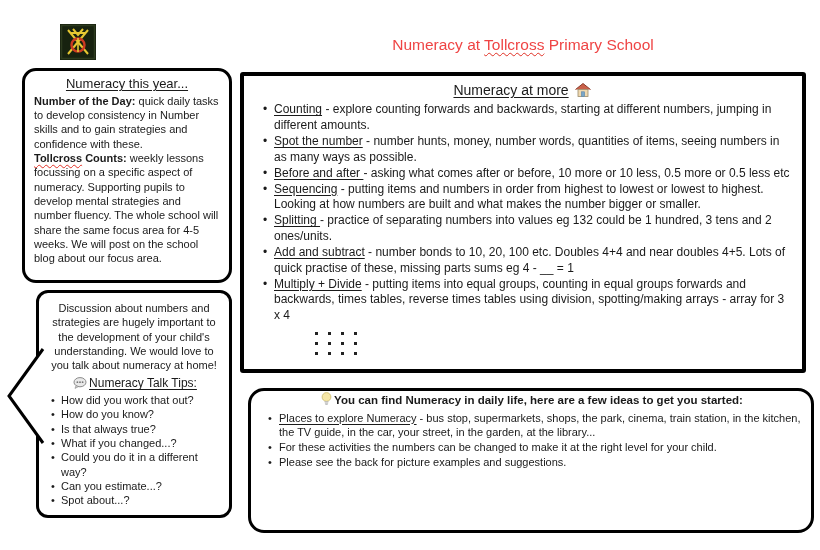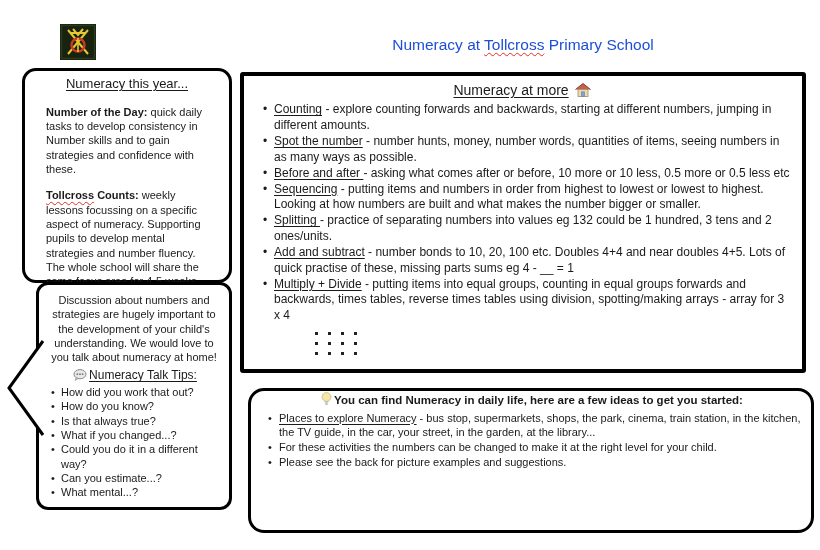--- a/index.html
+++ b/index.html
@@ -8,23 +8,23 @@
   .u{text-decoration:underline;text-underline-offset:2px;}
   .misspell{text-decoration-line:underline;text-decoration-style:wavy;
             text-decoration-color:#e03025;text-decoration-thickness:1px;text-underline-offset:2px;}
   .title{position:absolute;left:240px;top:36px;width:566px;text-align:center;
          font-size:15.5px;color:#5a49bd;}
   .logo{position:absolute;left:60px;top:24px;width:36px;height:36px;}
   .box{position:absolute;background:#fff;border:3px solid #000;box-sizing:border-box;}
   .year-box{left:22px;top:68px;width:210px;height:215px;border-radius:14px;
             padding:5px 9px;font-size:11px;line-height:1.3;}
   .box-heading{text-align:center;font-size:13px;margin-bottom:1px;}
-  .year-box p{margin:12px;}
+  .year-box p{margin:0;}
   .lead-b{font-weight:bold;}
-  .bubble{left:36px;top:282px;width:196px;height:228px;border-radius:12px;
+  .bubble{left:36px;top:290px;width:196px;height:228px;border-radius:12px;
           padding:6px 8px;font-size:11px;line-height:1.3;}
   .bubble-intro{margin:2px 0 4px 0;text-align:center;}
   .bubble-tail{position:absolute;left:-33px;top:55px;overflow:visible;pointer-events:none;}
   .talk-heading{text-align:center;font-size:12px;margin:2px 0 1px 0;}
   .home-box{left:240px;top:72px;width:566px;height:301px;border-width:4px;border-radius:3px;
             padding:3px 12px;font-size:12px;line-height:1.32;}
   .home-heading{text-align:center;font-size:14px;margin:2px 0 3px 0;}
   .daily-box{left:248px;top:388px;width:566px;height:145px;border-radius:16px;
              padding:0 10px;font-size:11px;line-height:1.35;}
   .daily-heading{text-align:center;font-weight:bold;font-size:11.5px;margin:1px 0 2px 0;}
@@ -48,21 +48,21 @@
     <g stroke="#e6c832" stroke-width="2" fill="none">
       <path d="M8 6 L28 30"></path>
         <path d="M28 6 L8 30"></path>
       <path d="M13 5 L18 11 L23 5"></path>
         <path d="M10 9 h16"></path>
     </g>
     <circle cx="18" cy="21" r="6.5" stroke="#cc3a22" stroke-width="2.4" fill="none"></circle>
     <path d="M18 14 v14" stroke="#e6c832" stroke-width="1.6"></path>
   </svg>
 
-  <div class="title" style="color: #1d4ed8;"><span>Numeracy at </span><span class="misspell">Tollcross</span><span> Primary School</span></div>
+  <div class="title" style="color: #ef4444;"><span>Numeracy at </span><span class="misspell">Tollcross</span><span> Primary School</span></div>
 
   <div class="box year-box">
     <div class="box-heading u">Numeracy this year...</div>
     <p><b class="lead-b">Number of the Day:</b><span> quick daily tasks to develop consistency in Number skills and to gain strategies and confidence with these.</span></p>
     <p><b class="lead-b"><span class="misspell">Tollcross</span><span> Counts:</span></b><span> weekly lessons focussing on a specific aspect of numeracy. Supporting pupils to develop mental strategies and number fluency. The whole school will share the same focus area for 4-5 weeks. We will post on the school blog about our focus area.</span></p>
   </div>
 
   <div class="box bubble">
     <svg class="bubble-tail" width="38" height="98">
       <path d="M37 1 L3 48 L37 95" fill="#ffffff" stroke="#000" stroke-width="3" stroke-linejoin="miter"></path>
@@ -78,21 +78,21 @@
       </svg><span class="u">Numeracy Talk Tips:</span>
     </div>
     <ul class="bullets tips">
 
     <li><span>How did you work that out?</span></li>
         <li><span>How do you know?</span></li>
         <li><span>Is that always true?</span></li>
         <li><span>What if you changed...?</span></li>
         <li><span>Could you do it in a different way?</span></li>
         <li><span>Can you estimate...?</span></li>
-        <li><span>What mental...?</span></li>
+        <li><span>Spot about...?</span></li>
       </ul>
   </div>
 
   <div class="box home-box">
     <div class="home-heading">
       <span class="u">Numeracy at more</span>
       <svg class="icon" width="16" height="14" viewBox="0 0 16 14">
         <path d="M0.5 6.5 L8 0.5 L15.5 6.5" fill="#c9614a" stroke="#8a3b2a" stroke-width="1"></path>
         <rect x="3" y="6.5" width="10" height="7" fill="#f0d9b0" stroke="#9a8a6a" stroke-width="0.8"></rect>
         <rect x="6.4" y="8.8" width="3.2" height="4.7" fill="#7aa7c9" stroke="#5d86a8" stroke-width="0.6"></rect>

